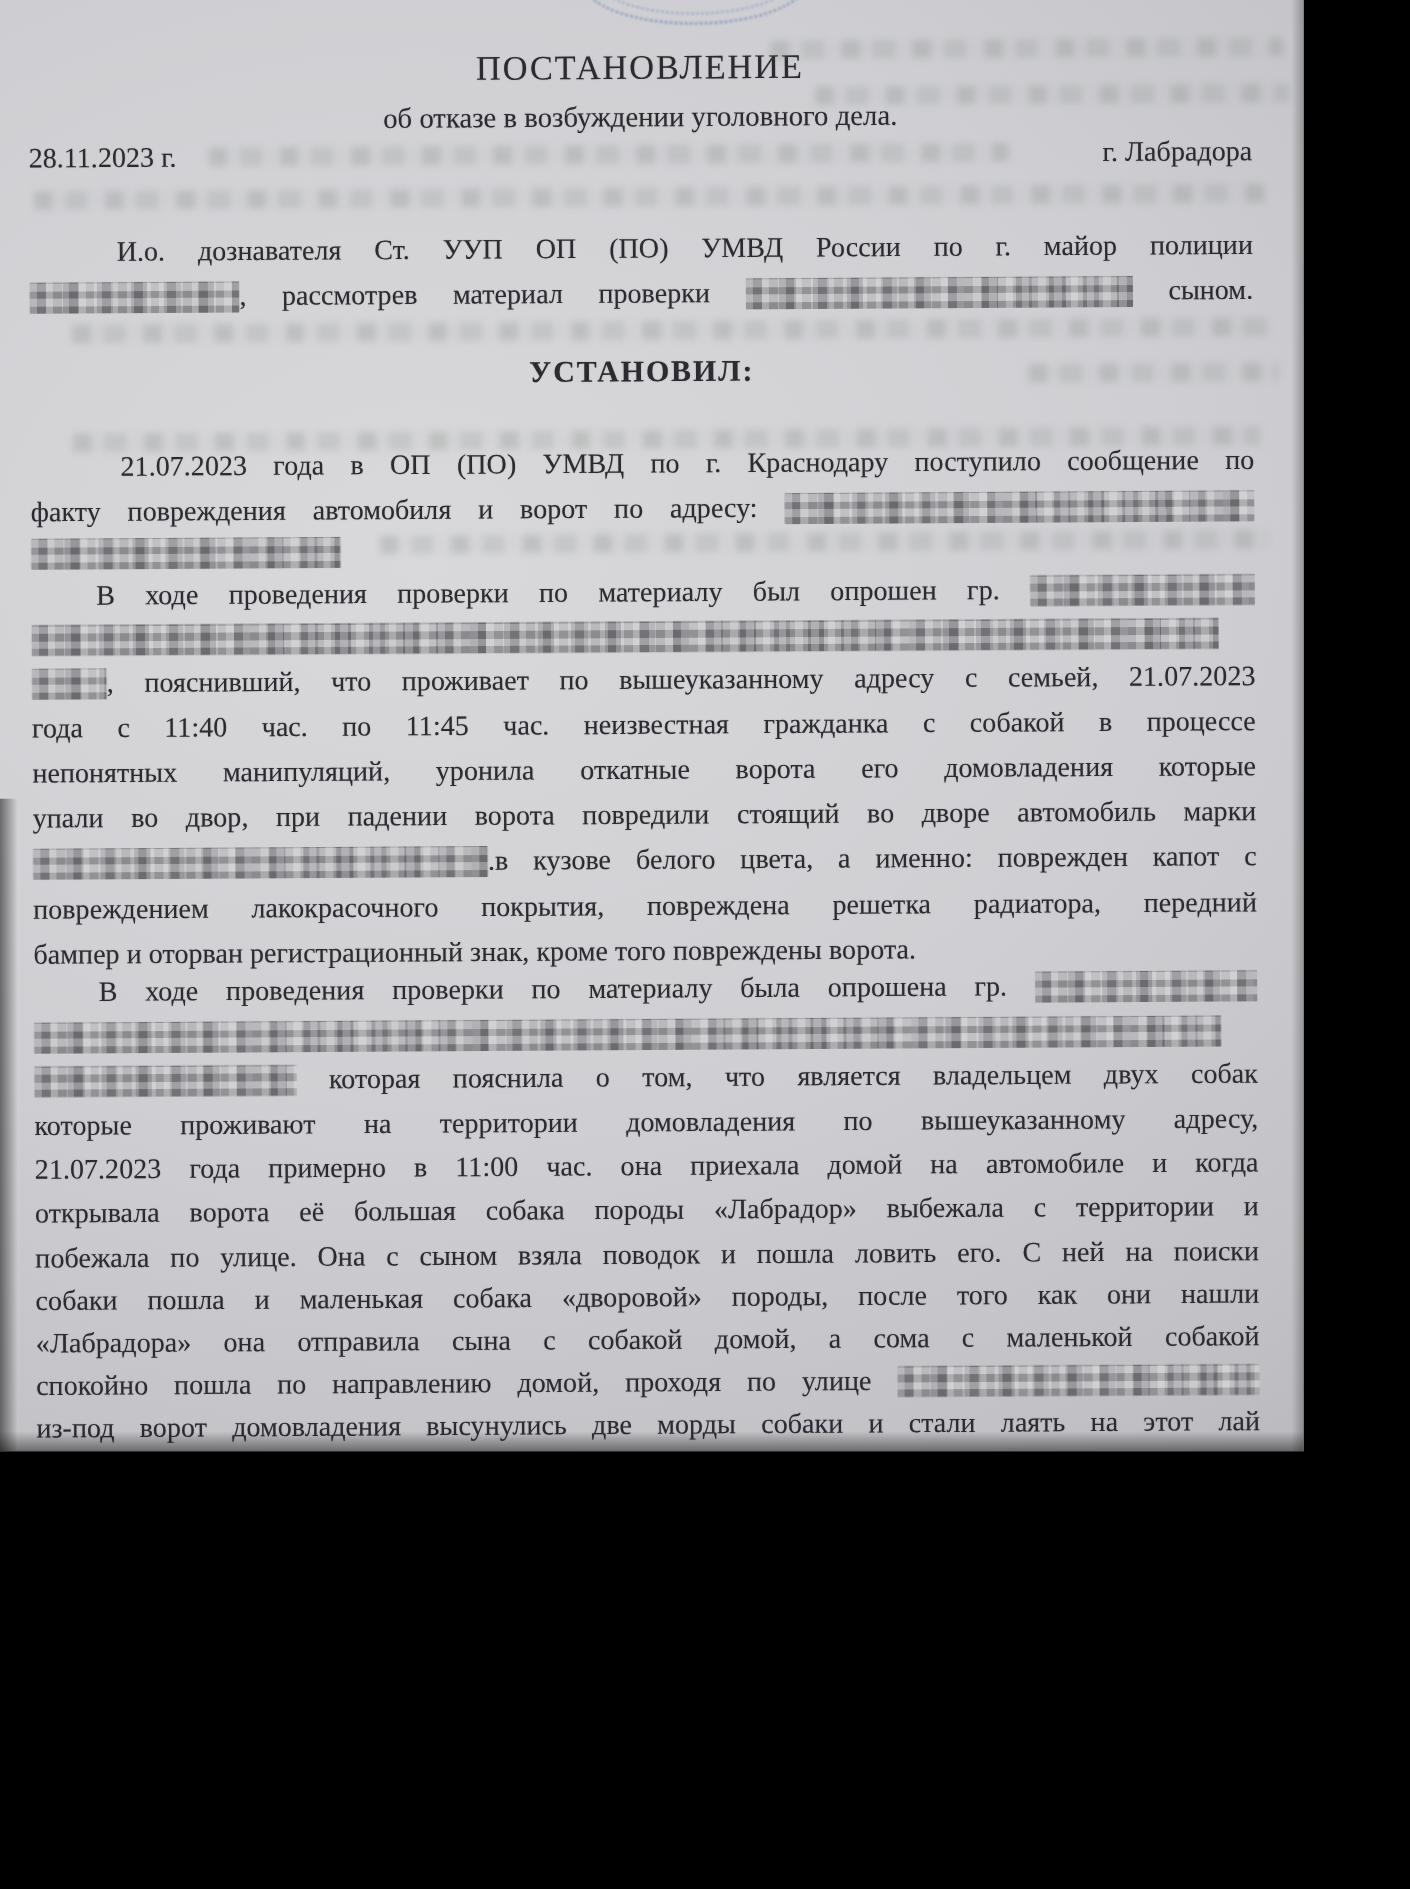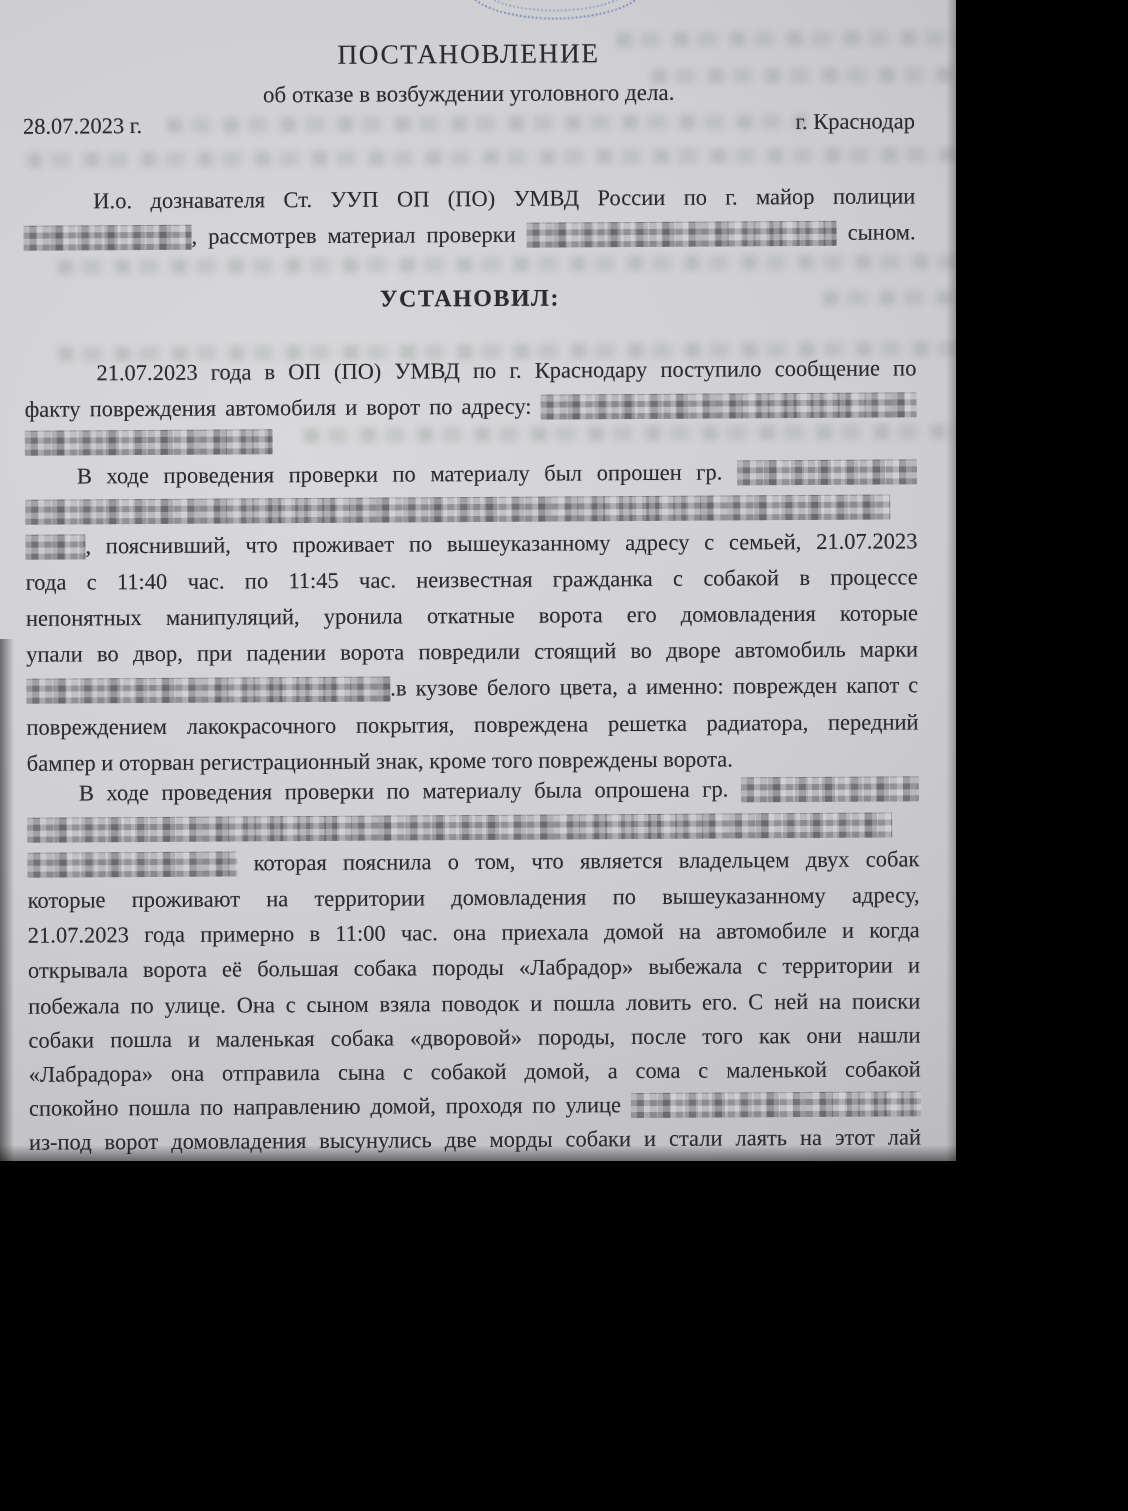--- a/index.html
+++ b/index.html
@@ -1,19 +1,19 @@
 <!DOCTYPE html>
 <html><head>
 <meta charset="utf-8">
 <style>
   html,body{margin:0;padding:0;background:#000;}
   #stage{position:relative;width:1128px;height:1511px;background:#000;overflow:hidden;
          font-family:"Liberation Serif","DejaVu Serif",serif;}
   
-  #photo{position:absolute;left:0;top:0;width:956px;height:1161px;overflow:hidden;
+  #photo{position:absolute;left:0;top:0;width:1043px;height:1161px;overflow:hidden;
          background:
            radial-gradient(130% 90% at 32% 38%, #d9d9db 0%, #cfcfd3 45%, #c2c2c6 75%, #b2b2b6 100%);}
   #photo .content{position:absolute;inset:0;transform:rotate(-0.35deg);transform-origin:50% 55%;}
   
   .edge-left{position:absolute;left:0;top:55%;bottom:0;width:14px;pointer-events:none;
              background:linear-gradient(90deg,rgba(0,0,0,.5),rgba(0,0,0,0));}
   .edge-bottom{position:absolute;left:0;right:0;bottom:0;height:16px;pointer-events:none;
                background:linear-gradient(0deg,rgba(0,0,0,.45),rgba(0,0,0,0));}
   .edge-right{position:absolute;right:0;top:0;bottom:0;width:10px;pointer-events:none;
               background:linear-gradient(270deg,rgba(0,0,0,.25),rgba(0,0,0,0));}
@@ -51,22 +51,22 @@
 
 <div id="stage">
   <div id="photo">
     <div class="content">
       <div class="seal outer"></div>
       <div class="seal inner"></div>
 
     <div class="line center title" style="top: 38px;"><span>ПОСТАНОВЛЕНИЕ</span></div>
         <div class="line center sub" style="top: 78px;"><span>об отказе в возбуждении уголовного дела.</span></div>
         <div class="line row" style="top: 108px;">
-          <span>28.07.2023 г.</span>
-          <span>г. Краснодар</span>
+          <span>28.11.2023 г.</span>
+          <span>г. Лабрадора</span>
         </div>
         <div class="line justify" style="top: 183px; text-indent: 70px;"><span>И.о. дознавателя Ст. УУП ОП (ПО) УМВД России по г. майор полиции</span></div>
         <div class="line justify" style="top: 219px;"><span class="redact" style="width: 168px;"></span><span>, рассмотрев материал проверки </span><span class="redact" style="width: 310px;"></span><span> сыном.</span></div>
         <div class="line center h2" style="top: 283px;"><span>УСТАНОВИЛ:</span></div>
         <div class="line justify" style="top: 355px; text-indent: 72px;"><span>21.07.2023 года в ОП (ПО) УМВД по г. Краснодару поступило сообщение по</span></div>
         <div class="line justify" style="top: 391px;"><span>факту повреждения автомобиля и ворот по адресу: </span><span class="redact" style="width: 376px;"></span></div>
         <div class="line left" style="top: 424px;"><span class="redact" style="width: 248px;"></span></div>
         <div class="line justify" style="top: 458px; text-indent: 52px;"><span>В ходе проведения проверки по материалу был опрошен гр. </span><span class="redact" style="width: 180px;"></span></div>
         <div class="line left" style="top: 493px;"><span class="redact full"></span></div>
         <div class="line justify" style="top: 528px;"><span class="redact" style="width: 60px;"></span><span>, пояснивший, что проживает по вышеуказанному адресу с семьей, 21.07.2023</span></div>

